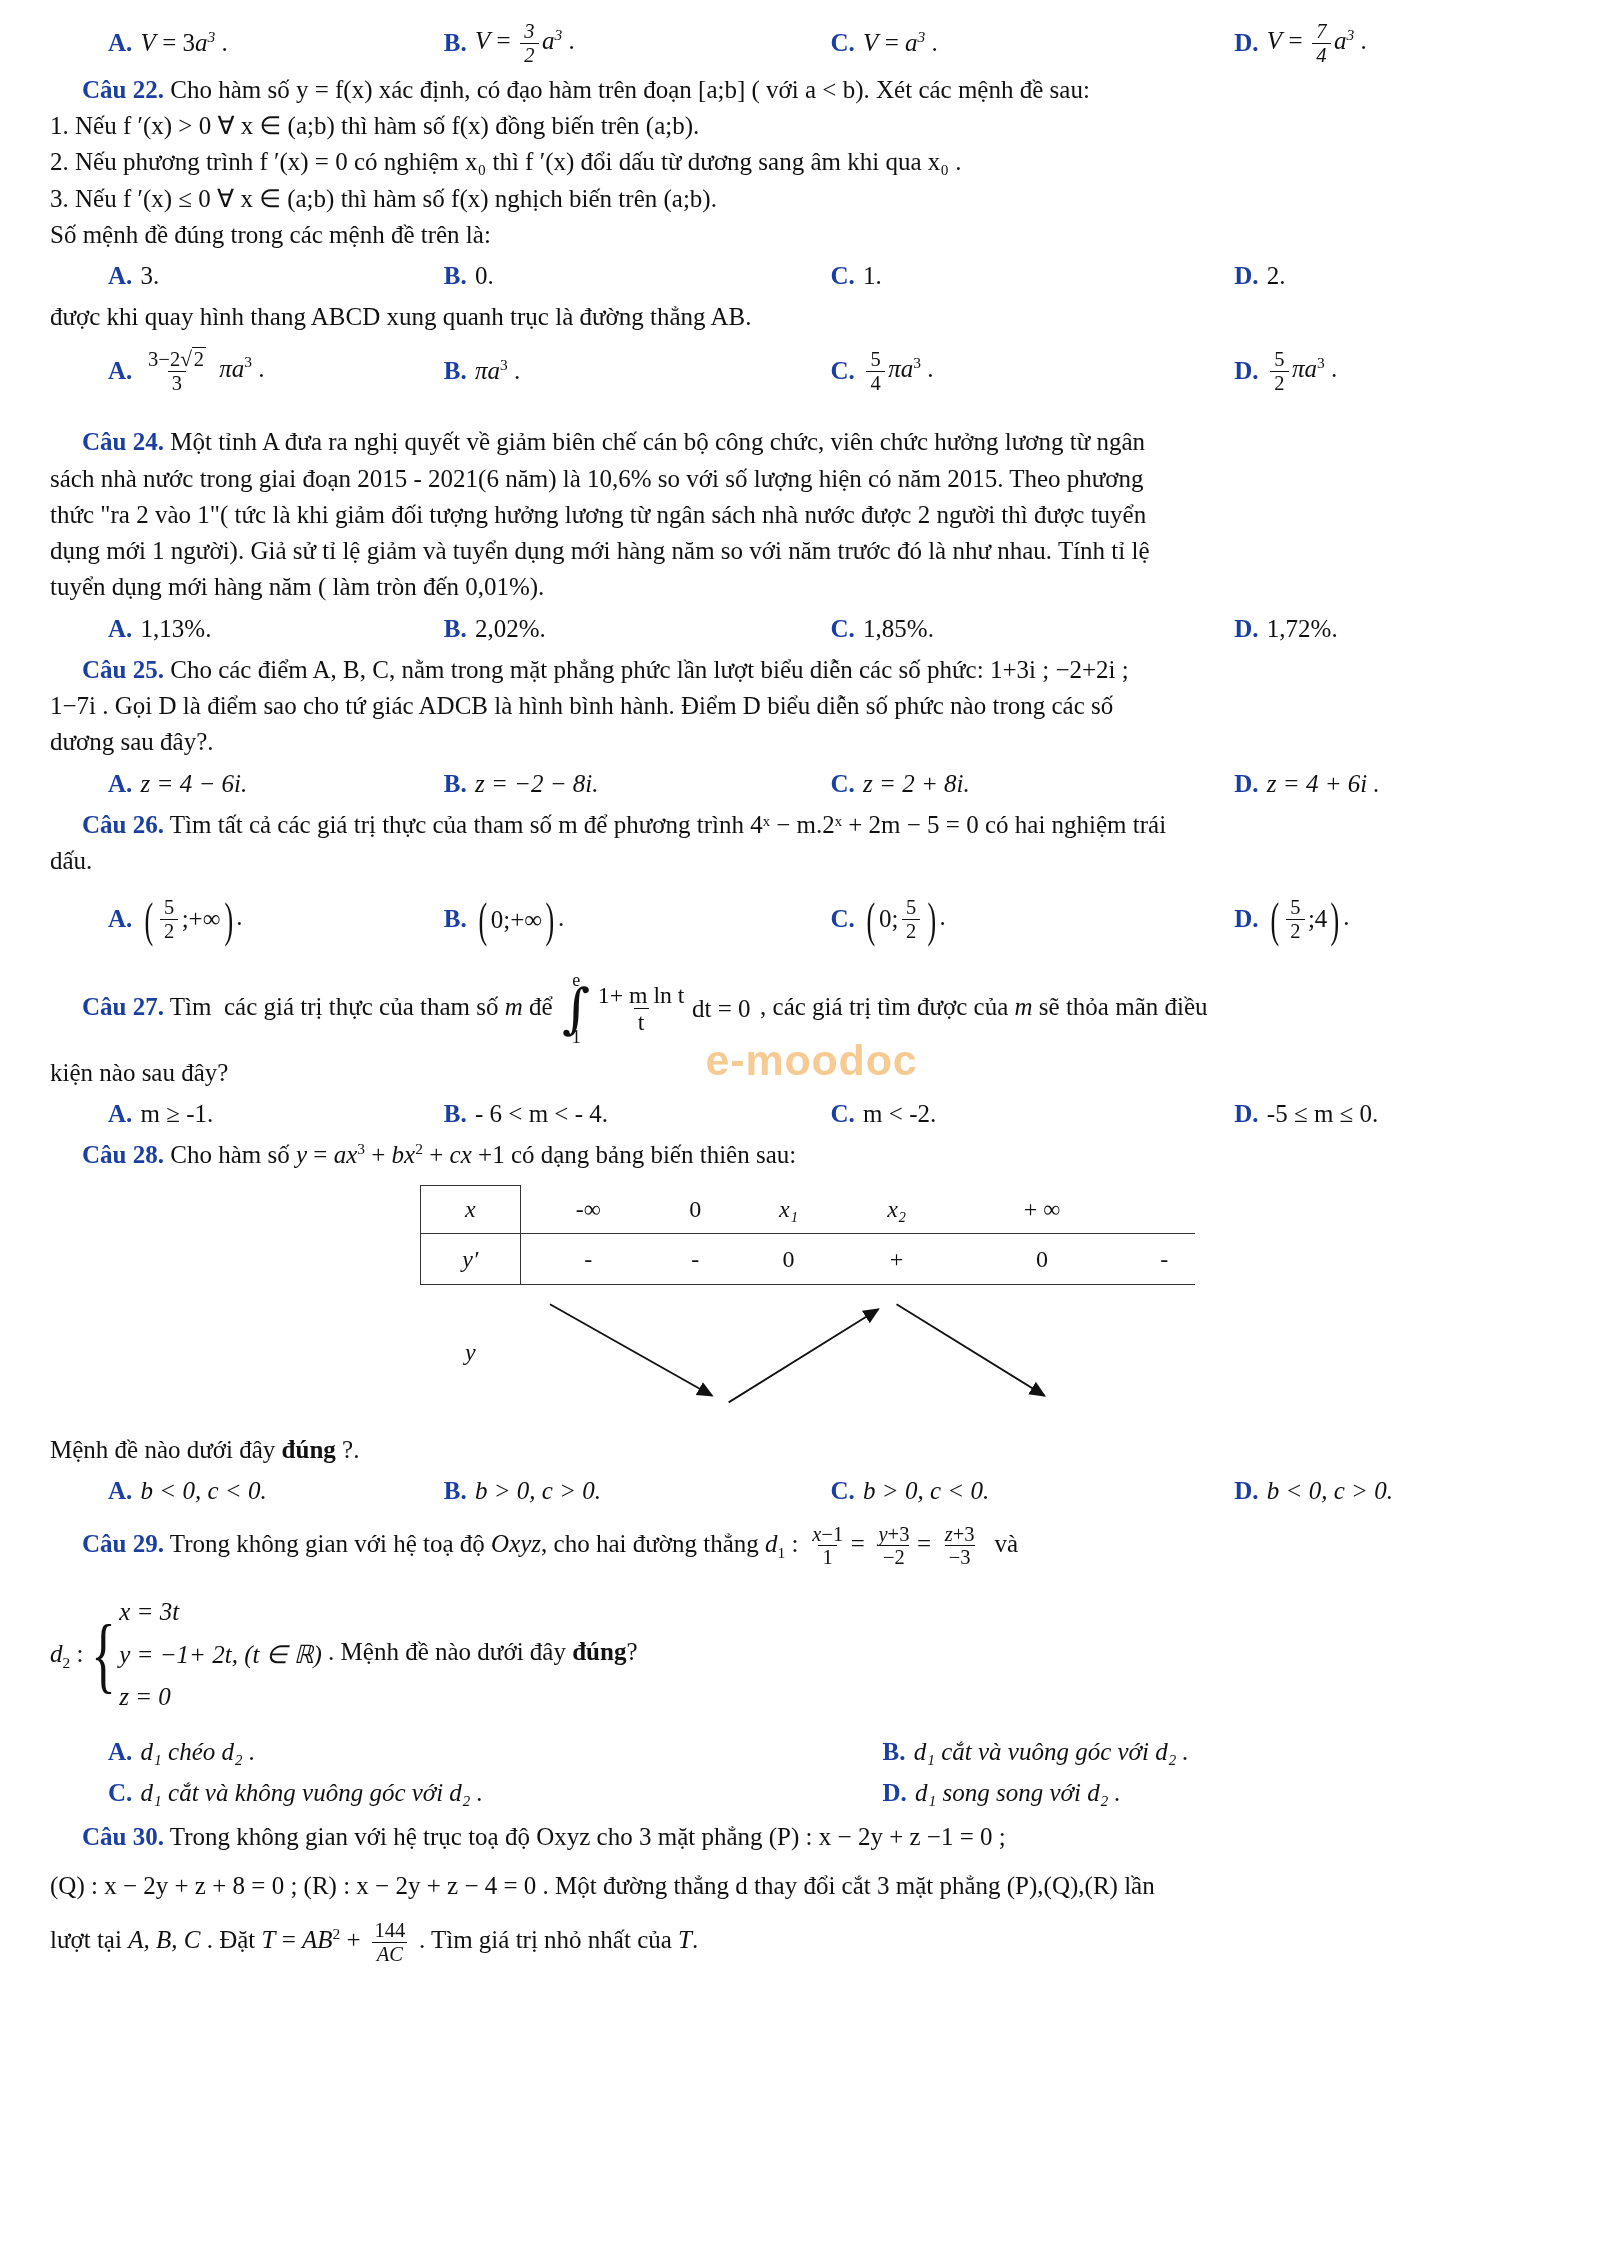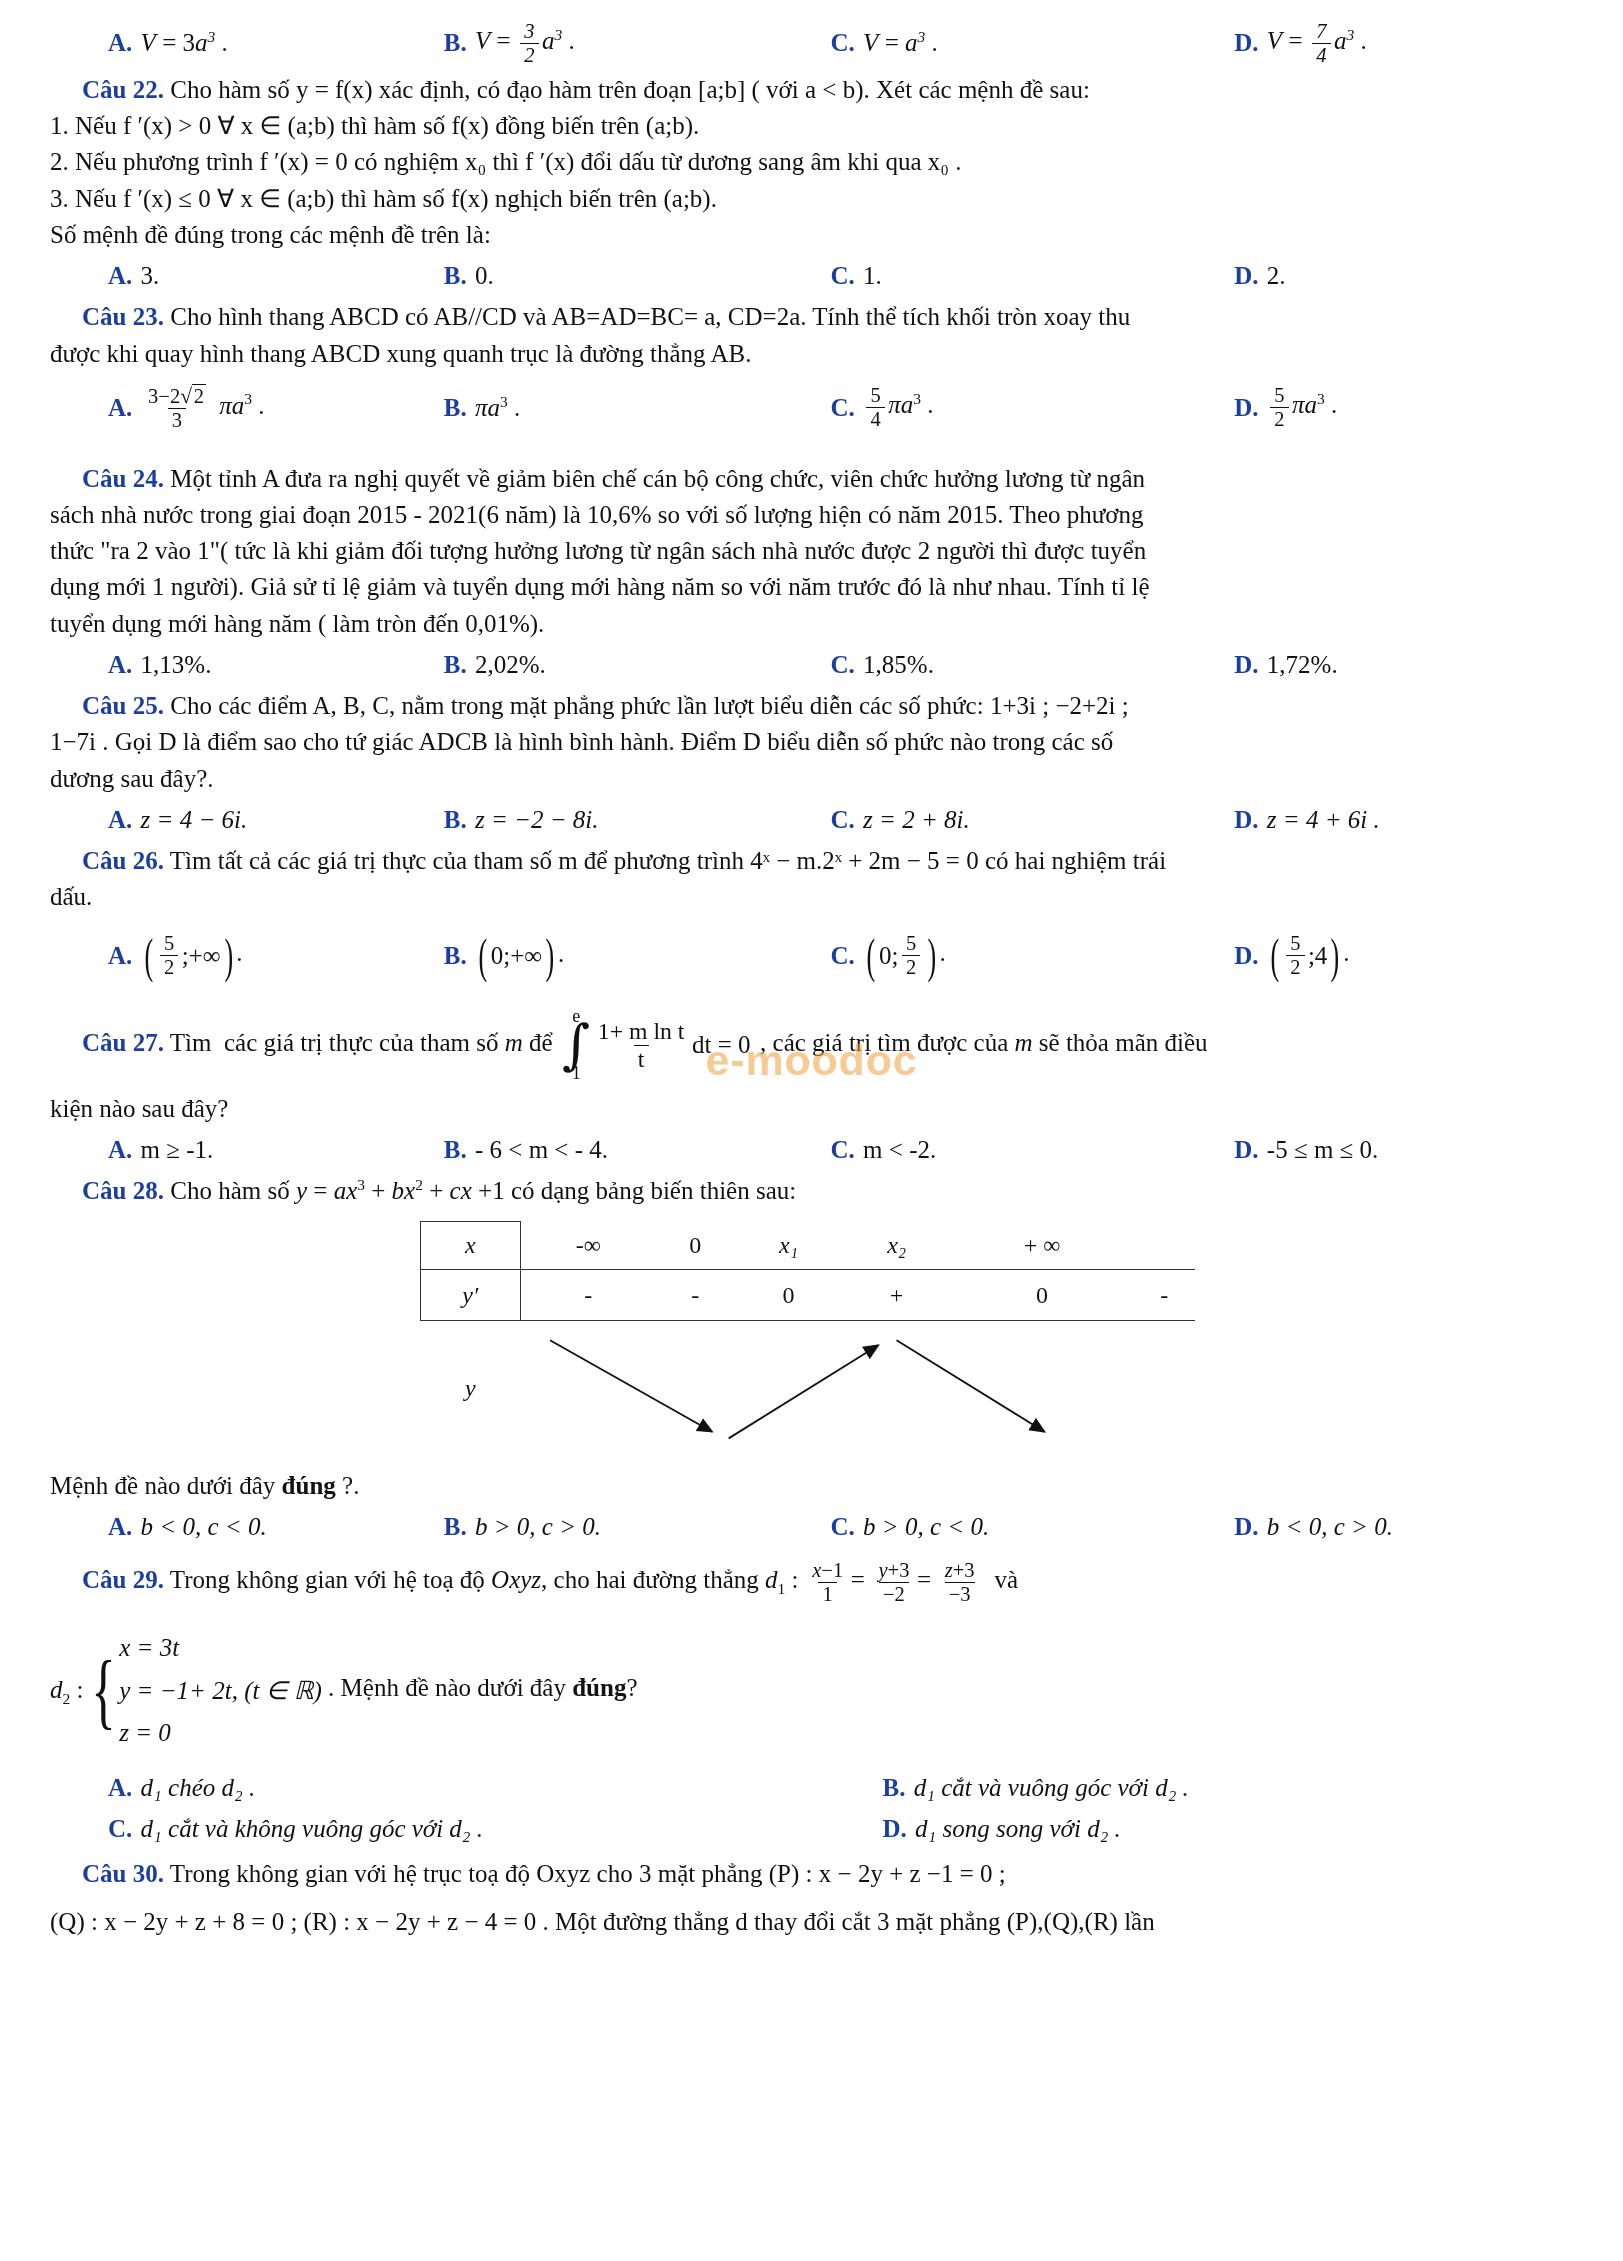--- a/index.html
+++ b/index.html
@@ -167,24 +167,20 @@
       <span class="ol">C.</span>
       <span>1.</span>
     </div>
     <div class="opt">
       <span class="ol">D.</span>
       <span>2.</span>
     </div>
   </div>
 
   <div class="q">
-    <div style="padding-left:32px;">
-      <span class="qlabel">Câu 23.</span>
-      <span>Cho hình thang ABCD có AB//CD và AB=AD=BC= a, CD=2a. Tính thể tích khối tròn xoay thu</span>
-    </div>
     <div>được khi quay hình thang ABCD xung quanh trục là đường thẳng AB.</div>
   </div>
   <div class="opts c4" style="margin-top:11.7px;">
     <div class="opt">
       <span class="ol">A.</span>
       <span>
         <span class="frac">
             <span class="num">3−2<span class="sqrt"><span class="rad">√</span><span class="arg">2</span></span></span>
             <span class="den">3</span>
           </span>
@@ -461,16 +457,24 @@
       <span class="it">d₁ song song với  d₂ .</span>
     </div>
   </div>
 
   <div class="q" style="margin-top:8.3px;">
     <div style="padding-left:32px;">
       <span class="qlabel">Câu 30.</span>
       <span>Trong không gian với hệ trục toạ độ Oxyz cho 3 mặt phẳng (P) : x − 2y + z −1 = 0 ;</span>
     </div>
     <div style="margin-top:12px;">(Q) : x − 2y + z + 8 = 0 ; (R) : x − 2y + z − 4 = 0 . Một đường thẳng d thay đổi cắt 3 mặt phẳng (P),(Q),(R) lần</div>
+    <div style="margin-top:15px;">
+      <span>lượt tại <i>A, B, C</i> . Đặt <i>T</i> = <i>AB</i><sup>2</sup> +
+        <span class="frac">
+            <span class="num">144</span>
+            <span class="den"><i>AC</i></span>
+          </span>
+        . Tìm giá trị nhỏ nhất của <i>T</i>.</span>
+    </div>
   </div>
 
 </div>
 
 
 </body></html>

